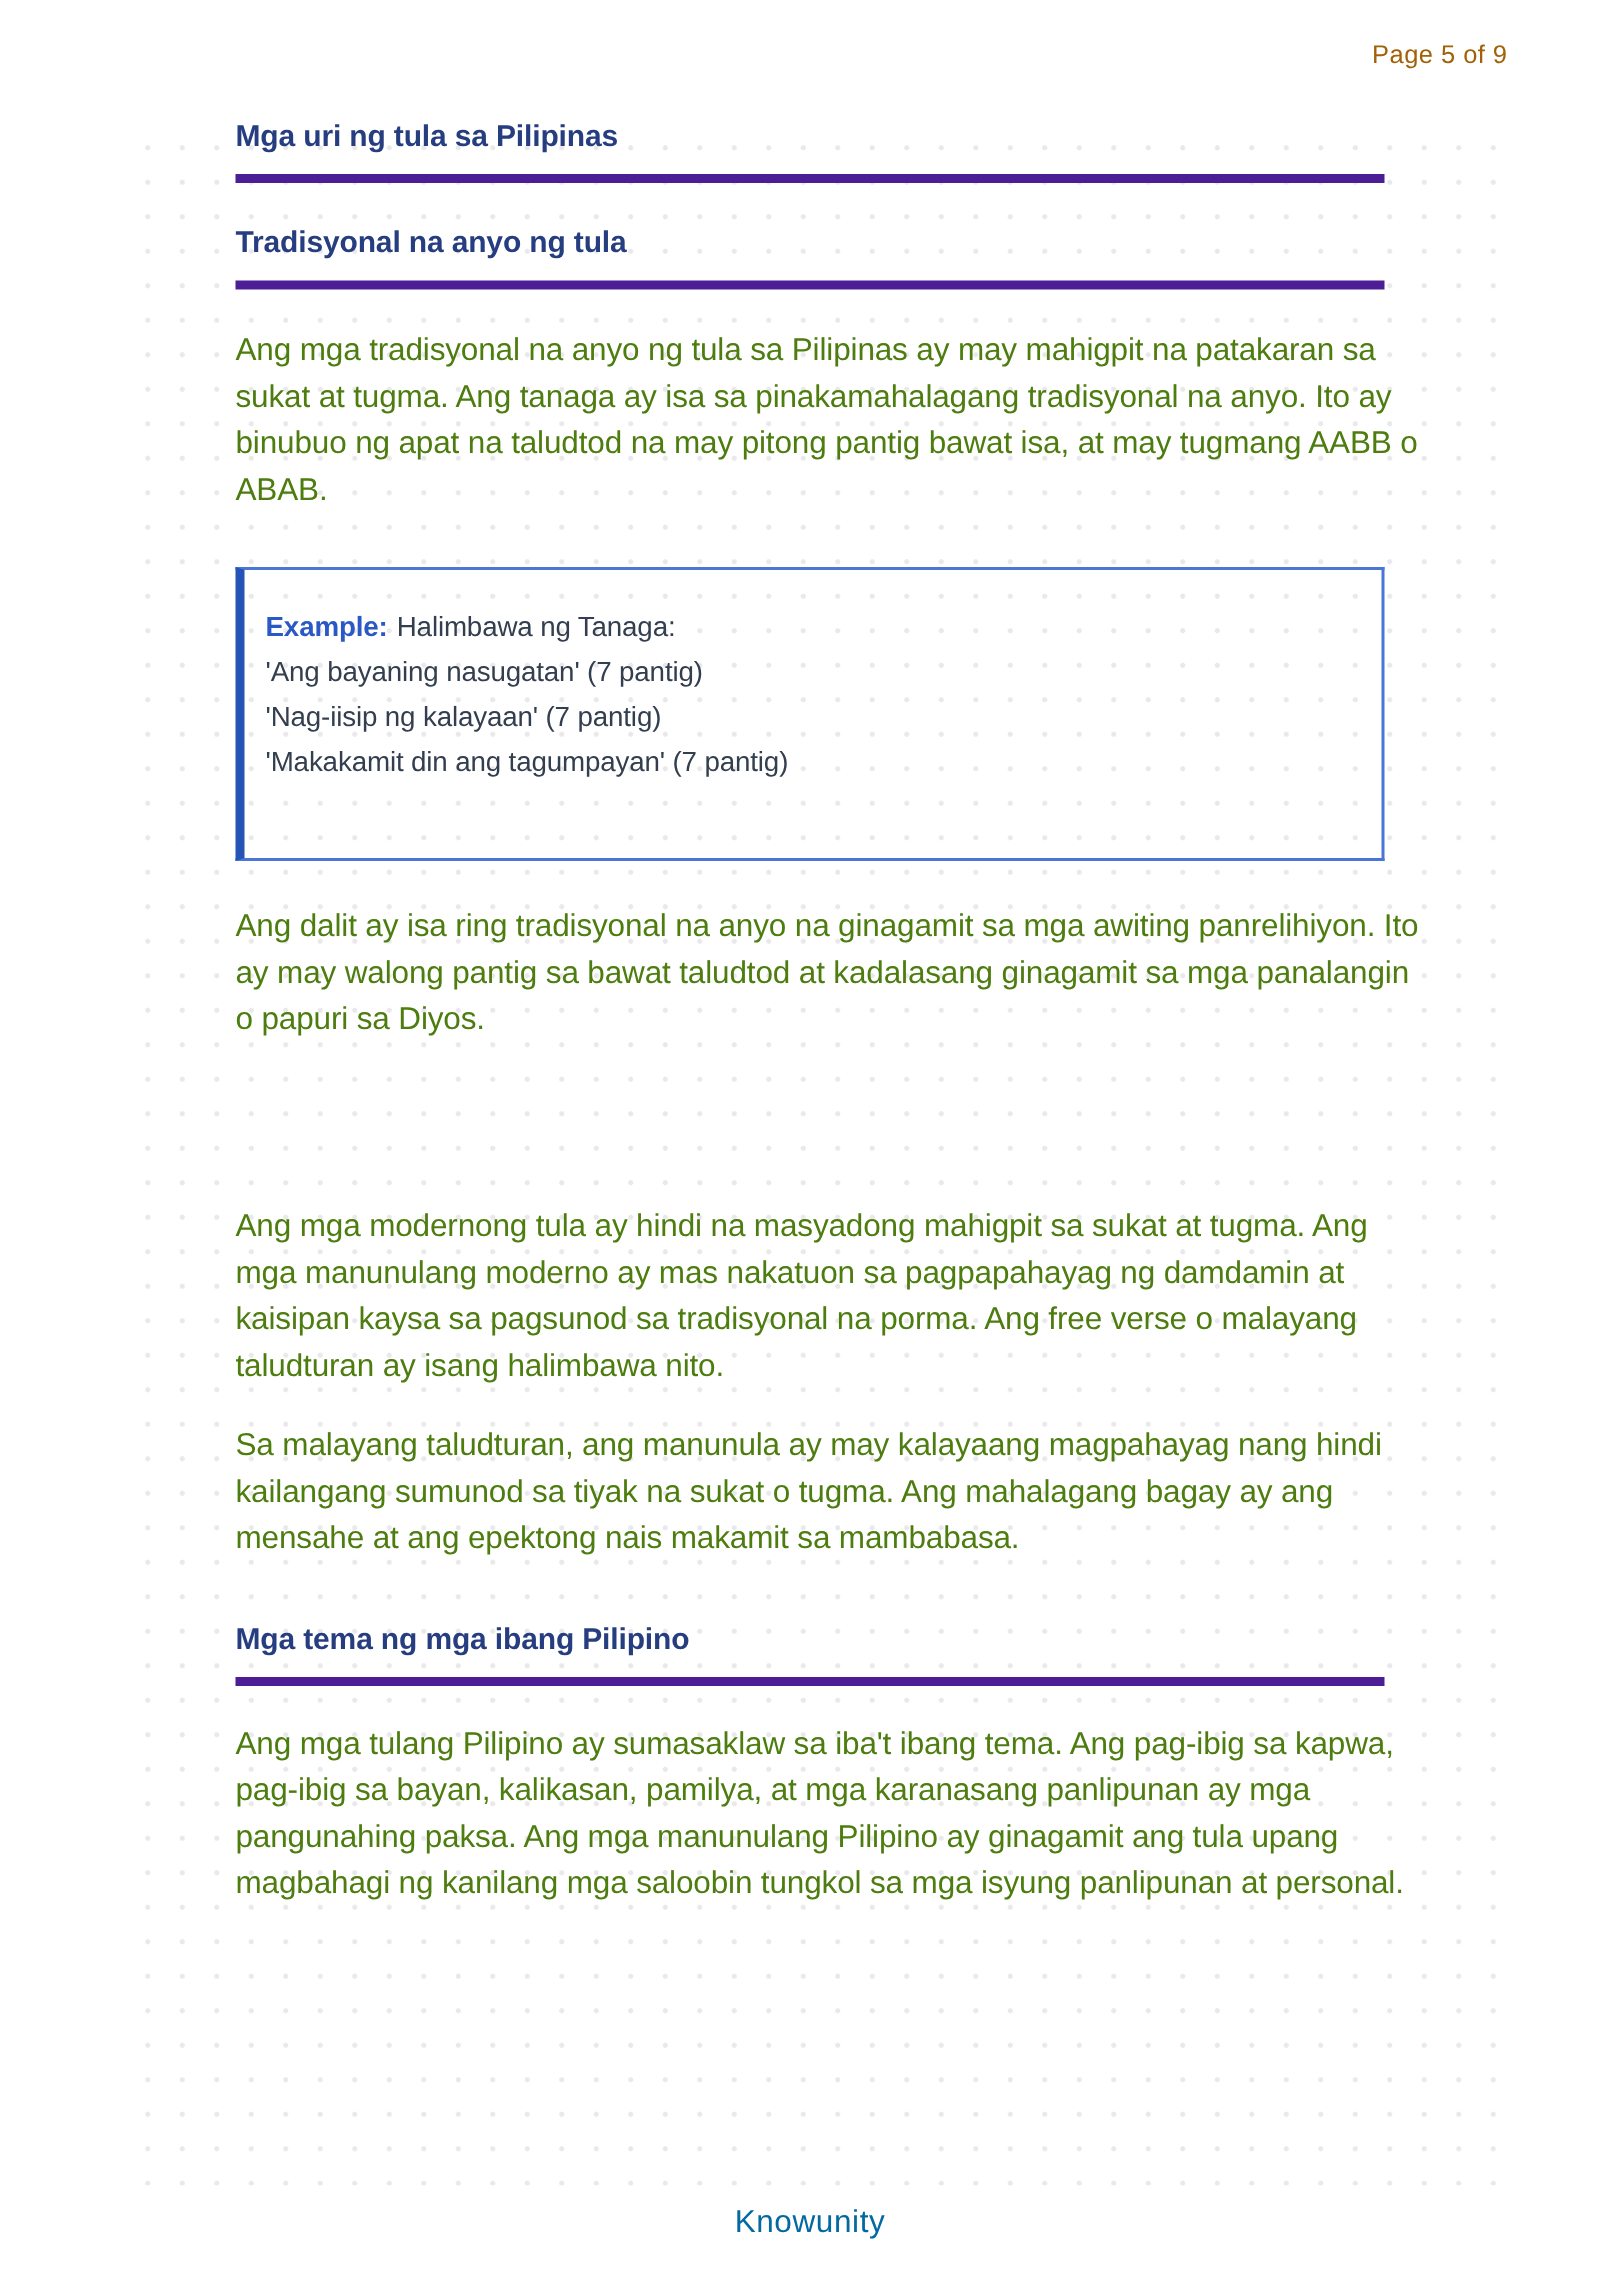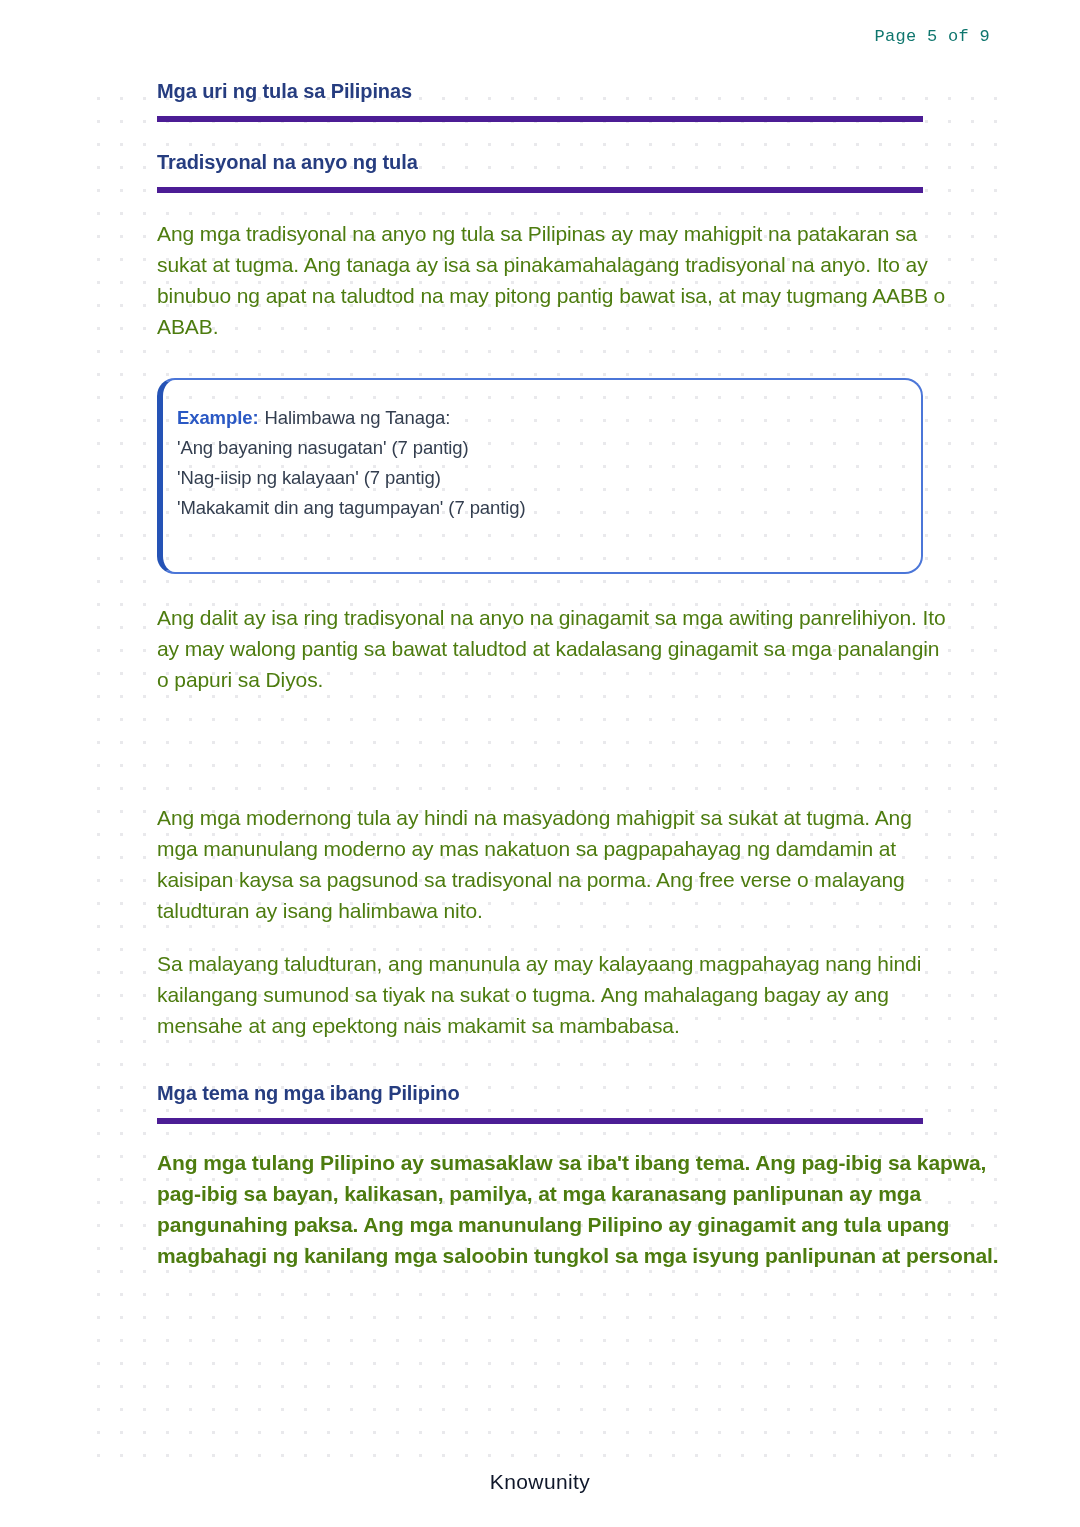--- a/index.html
+++ b/index.html
@@ -18,24 +18,24 @@
     position: absolute;
     left: 85px; top: 85px;
     width: 916px; height: 1372px;
     background-image: radial-gradient(circle, #e9e9ec 1.6px, transparent 1.6px);
     background-size: 23px 23px;
     background-position: 2px 2px;
     pointer-events: none;
   }
   .page-number {
     position: absolute;
-    top: 27px; right: 90px;
-    font-family: Liberation Mono, monospace;
+    top: 27px; right: 75px;
+    font-family: Liberation Sans, sans-serif;
     font-size: 17px;
-    color: #0f766e;
+    color: #a16207;
     letter-spacing: 0.3px;
   }
   .section-heading {
     position: absolute;
     left: 157px;
     width: 766px;
     font-size: 20px;
     font-weight: bold;
     line-height: 23px;
     color: #263d80;
@@ -53,48 +53,48 @@
     width: 790px;
     font-size: 21px;
     line-height: 31px;
     color: #4d7c0f;
     letter-spacing: -0.1px;
   }
   .pos-p1 { top: 218px; }
   .pos-p2 { top: 602px; }
   .pos-p3 { top: 802px; }
   .pos-p4 { top: 948px; }
-  .pos-p5 { top: 1147px; font-weight: bold; }
+  .pos-p5 { top: 1147px; }
   .line { white-space: nowrap; }
   .example-box {
     position: absolute;
     left: 157px; top: 378px;
     width: 766px; height: 196px;
     border: 2px solid #4b76d8;
     border-left: 6px solid #2553b6;
-    border-radius: 18px;
+    border-radius: 0;
     padding: 23px 20px 18px 14px;
     font-size: 18.5px;
     line-height: 30px;
     color: #333e4f;
     letter-spacing: -0.1px;
     background: transparent;
   }
   .example-label {
     font-weight: bold;
     color: #2a58c4;
   }
   .example-intro { margin-left: 6px; }
   .footer-brand {
     position: absolute;
     left: 0; top: 1470px;
     width: 100%;
     text-align: center;
     font-size: 21px;
-    color: #0f172a;
+    color: #0369a1;
     letter-spacing: 0.4px;
   }
 </style>
 </head>
 <body>
 
 <div class="page">
 
   <div class="dot-grid"></div>
 

